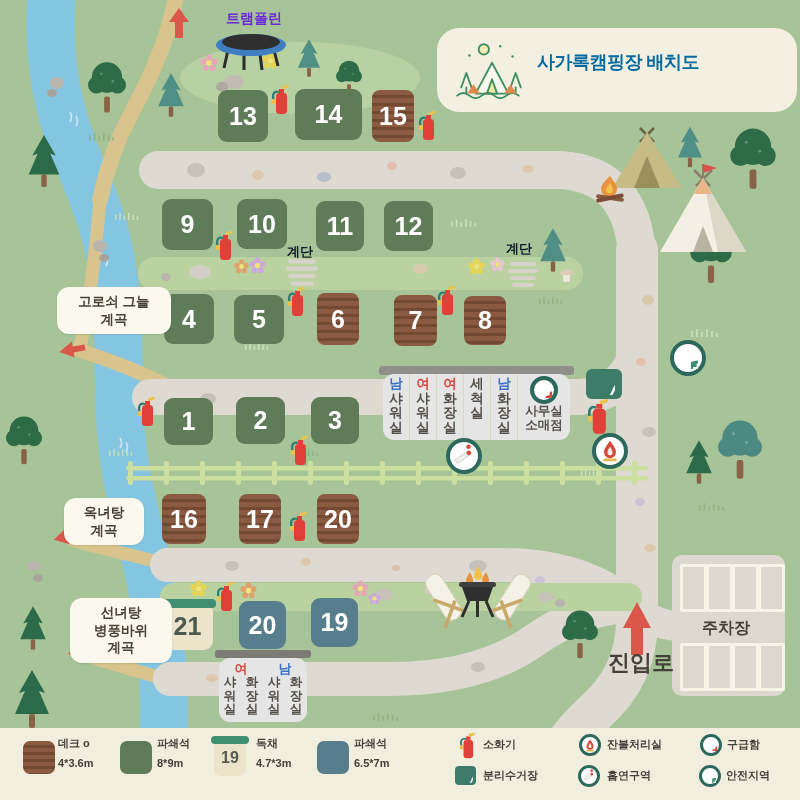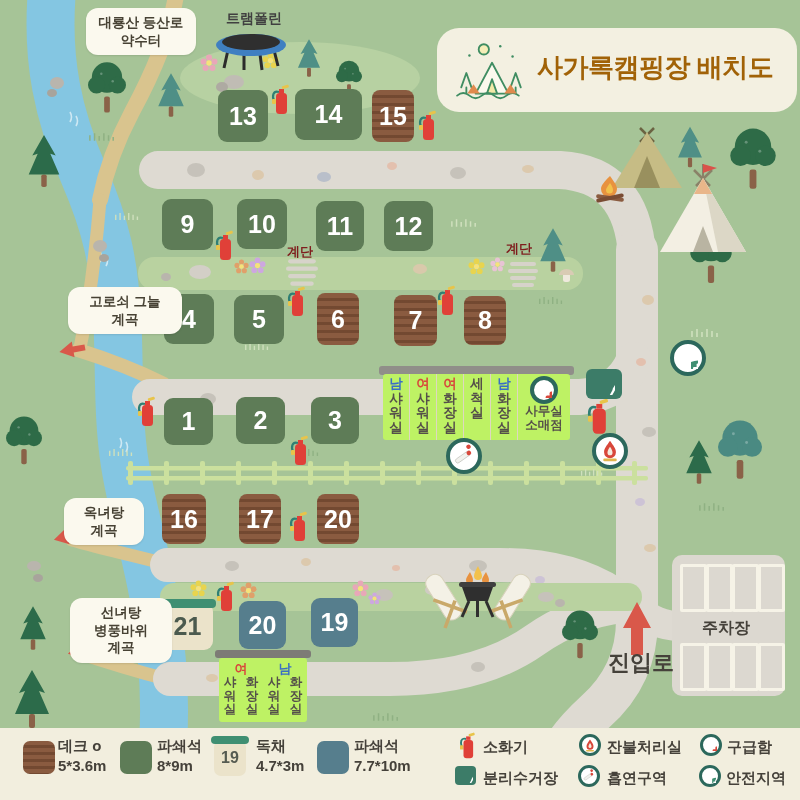--- a/index.html
+++ b/index.html
@@ -13,25 +13,25 @@
   .site.blue{background:#567e8d;}
   .site.deck{background:#8a5b40;border-radius:8px;
         background-image:repeating-linear-gradient(to bottom,rgba(0,0,0,0) 0 5px,rgba(61,31,14,.30) 5px 8px);}
   .site.cottage{background:#ebe3ca;color:#4b5a4e;}
   .site.cottage::before{content:"";position:absolute;top:-4px;left:-3px;right:-3px;height:9px;
         background:#3f8f72;border-radius:4px;}
   
   .lbl{position:absolute;font-weight:bold;color:#45413a;line-height:1.2;}
   .map-label{position:absolute;background:#fbf9ee;border-radius:12px;padding:6px 9px;font-weight:bold;
         font-size:13.5px;color:#474234;text-align:center;line-height:1.3;box-shadow:0 1px 2px rgba(0,0,0,.10);}
-  .green-lbl{position:absolute;font-weight:bold;color:#7f1d1d;font-size:13px;}
+  .green-lbl{position:absolute;font-weight:bold;color:#0f172a;font-size:13px;}
   
   .bld{position:absolute;}
   .bld .roof{position:absolute;top:0;left:-4px;right:-4px;height:9px;background:#908e89;border-radius:3px;}
-  .bld .body{position:absolute;top:8px;left:0;right:0;bottom:0;background:#bef264;border-radius:3px;display:flex;}
+  .bld .body{position:absolute;top:8px;left:0;right:0;bottom:0;background:#e5e5e5;border-radius:11px;display:flex;}
   .vcol{flex:0 0 27px;width:27px;word-break:break-all;line-height:1.08;text-align:center;font-weight:bold;
         font-size:13.5px;color:#55504a;border-right:1px solid #ded7c0;padding-top:3px;box-sizing:border-box;}
   .vcol-s{flex:0 0 21px;width:21px;font-size:12.5px;border-right:none;padding-top:1px;}
   .head-red{color:#d8473b;}
   .head-blue{color:#3a6fc4;}
   .office{flex:1;display:flex;flex-direction:column;align-items:center;padding-top:2px;
         font-size:12.5px;font-weight:bold;color:#55504a;line-height:1.15;}
   .b2 .roof{background:#7d7b76;height:8px;}
   .b2 .hdr{display:flex;height:15px;font-size:13px;font-weight:bold;padding-top:2px;}
   .b2 .hdr div{flex:1;text-align:center;}
@@ -40,33 +40,33 @@
   .circ{position:absolute;background:#fff;border:4px solid #2c685c;border-radius:50%;
         display:flex;align-items:center;justify-content:center;box-sizing:border-box;}
   .circ.big{width:36px;height:36px;}
   .circ.small{width:22px;height:22px;border-width:3px;}
   .sq-icon{position:absolute;background:#3c7c68;border-radius:6px;display:flex;align-items:center;justify-content:center;}
   
   .parking{position:absolute;left:672px;top:555px;width:113px;height:141px;background:#dcd8d0;border-radius:10px;}
   .bay{position:absolute;width:21px;height:42px;border:3px solid #f6f3e7;border-radius:2px;}
   
   .legend{position:absolute;left:0;top:728px;width:800px;height:72px;background:#f2eede;}
-  .legend .lbl{font-size:15px;}
+  .legend .lbl{font-size:11px;}
   .swatch{position:absolute;width:32px;height:33px;border-radius:7px;}
   .swatch.deck{background:#8a5b40;
         background-image:repeating-linear-gradient(to bottom,rgba(0,0,0,0) 0 4px,rgba(61,31,14,.30) 4px 7px);}
   .swatch.green{background:#5e7c57;}
   .swatch.blue{background:#567e8d;}
   .swatch.cottage{background:#ebe3ca;display:flex;align-items:center;justify-content:center;
         font-weight:bold;font-size:16px;color:#555b51;}
   .swatch.cottage::before{content:"";position:absolute;top:-4px;left:-3px;right:-3px;height:8px;
         background:#3f8f72;border-radius:4px;}
   
   .logo{position:absolute;left:437px;top:28px;width:360px;height:84px;background:#f3f0e1;border-radius:22px;}
-  .logo .title{position:absolute;left:100px;top:22px;font-size:26px;font-weight:bold;color:#a16207;letter-spacing:-.5px;}
+  .logo .title{position:absolute;left:100px;top:22px;font-size:18px;font-weight:bold;color:#0369a1;letter-spacing:-.5px;}
   .logo .sub{position:absolute;left:103px;top:56px;font-size:12.5px;font-weight:bold;color:#3f9464;letter-spacing:3.5px;}
 </style>
 </head>
 <body>
 
 <div class="map">
 
   <svg class="art" width="800" height="800" viewBox="0 0 800 800">
     <defs>
       <symbol id="pine" viewBox="0 0 40 62">
@@ -489,28 +489,24 @@
     <div class="bay" style="left:60px;top:9px"></div>
     <div class="bay" style="left:86px;top:9px"></div>
     <div class="lbl" style="left:30px;top:63px;font-size:16px">주차장</div>
     <div class="bay" style="left:8px;top:88px"></div>
     <div class="bay" style="left:34px;top:88px"></div>
     <div class="bay" style="left:60px;top:88px"></div>
     <div class="bay" style="left:86px;top:88px"></div>
   </div>
   <div class="lbl" style="left:608px;top:650px;font-size:22px">진입로</div>
 
-  <div class="map-label" style="left:86px;top:8px;width:92px">
-    <div>대룡산 등산로</div>
-      <div>약수터</div>
-  </div>
-  <div class="lbl" style="left:226px;top:10px;font-size:14px;color:#404040">트램폴린</div>
+  <div class="lbl" style="left:226px;top:10px;font-size:14px;color:#6d28d9">트램폴린</div>
   <div class="green-lbl" style="left:287px;top:243px">계단</div>
   <div class="green-lbl" style="left:506px;top:240px">계단</div>
-  <div class="map-label" style="left:68px;top:287px;width:96px">
+  <div class="map-label" style="left:57px;top:287px;width:96px">
     <div>고로쇠 그늘</div>
       <div>계곡</div>
   </div>
   <div class="map-label" style="left:64px;top:498px;width:62px">
     <div>옥녀탕</div>
       <div>계곡</div>
   </div>
   <div class="map-label" style="left:70px;top:598px;width:84px">
     <div>선녀탕</div>
       <div>병풍바위</div>
@@ -534,35 +530,35 @@
           <circle cx="46" cy="6" r="1.2"></circle>
           <circle cx="58" cy="16" r="1.2"></circle>
         </g>
     </svg>
     <div class="title">사가록캠핑장 배치도</div>
   </div>
 
   <div class="legend">
     <div class="swatch deck" style="left:23px;top:13px"></div>
     <div class="lbl" style="left:58px;top:9px">데크 o</div>
-    <div class="lbl" style="left:58px;top:29px">5*3.6m</div>
+    <div class="lbl" style="left:58px;top:29px">4*3.6m</div>
 
     <div class="swatch green" style="left:120px;top:13px"></div>
     <div class="lbl" style="left:157px;top:9px">파쇄석</div>
     <div class="lbl" style="left:157px;top:29px">8*9m</div>
 
     <div class="swatch cottage" style="left:214px;top:12px;height:36px">
         <span>19</span>
       </div>
     <div class="lbl" style="left:256px;top:9px">독채</div>
     <div class="lbl" style="left:256px;top:29px">4.7*3m</div>
 
     <div class="swatch blue" style="left:317px;top:13px"></div>
     <div class="lbl" style="left:354px;top:9px">파쇄석</div>
-    <div class="lbl" style="left:354px;top:29px">7.7*10m</div>
+    <div class="lbl" style="left:354px;top:29px">6.5*7m</div>
 
     <svg width="18" height="28" viewBox="0 0 20 32" style="position:absolute;left:458px;top:4px">
         <use href="#ext"></use>
       </svg>
     <div class="lbl" style="left:483px;top:10px">소화기</div>
 
     <div class="sq-icon" style="left:455px;top:38px;width:21px;height:19px;border-radius:4px">
       <svg width="14" height="14" viewBox="-10 -10 20 20">
           <use href="#recy-glyph"></use>
         </svg>

